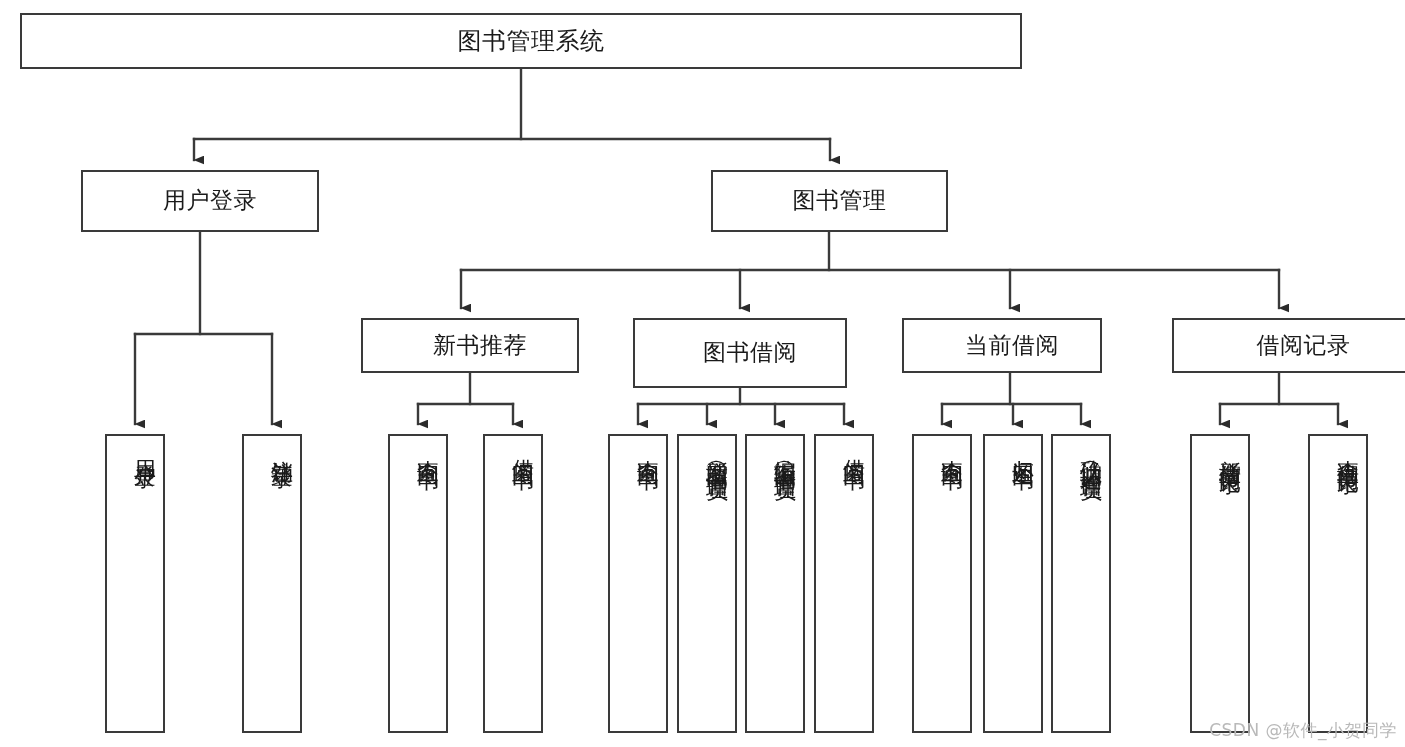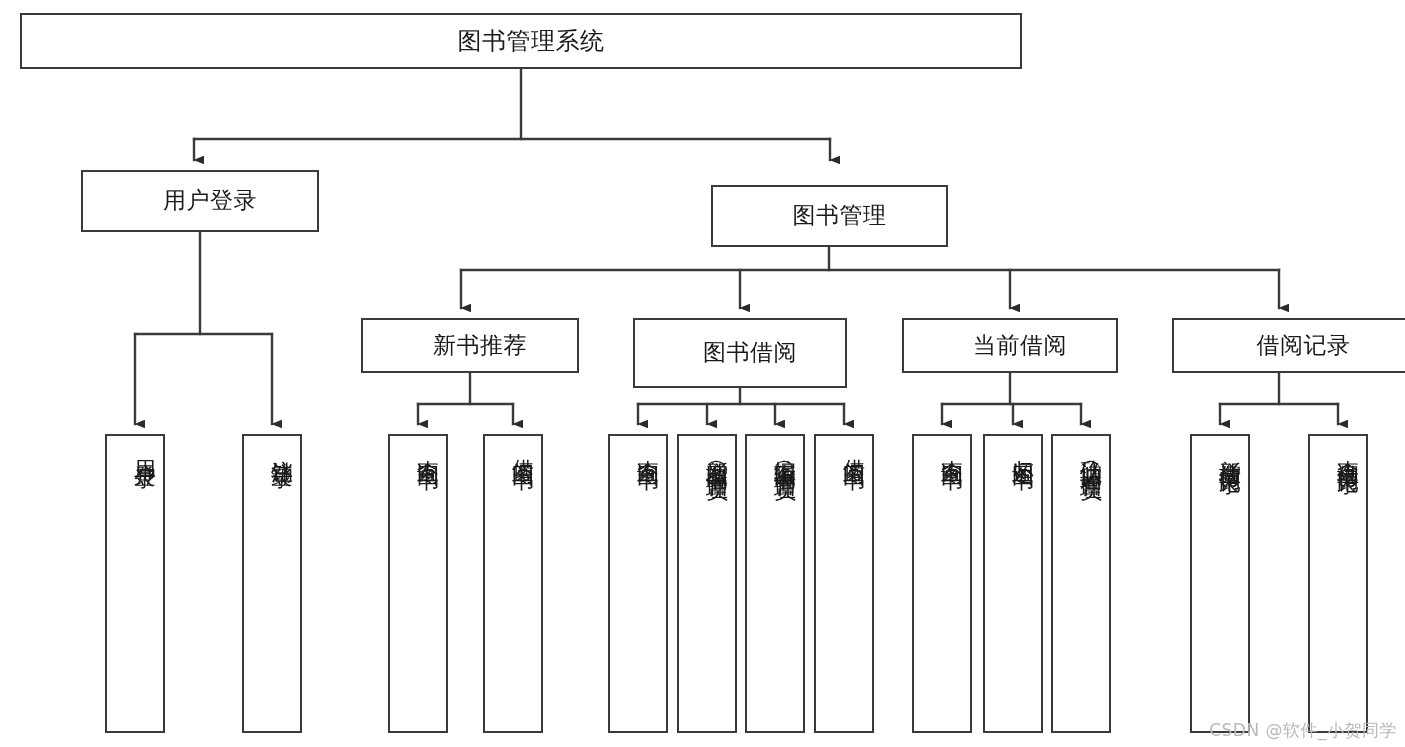--- a/index.html
+++ b/index.html
@@ -129,33 +129,33 @@
   </svg>
 
   <div class="node horizontal root" id="node-root" style="left:20px; top:13px; width:1002px; height:56px;">
     <span class="label">图书管理系统</span>
   </div>
 
   <div class="node horizontal" id="node-user-login" style="left:81px; top:170px; width:238px; height:62px;">
     <span class="label">用户登录</span>
   </div>
 
-  <div class="node horizontal" id="node-book-manage" style="left:711px; top:170px; width:237px; height:62px;margin-top:15px;">
+  <div class="node horizontal" id="node-book-manage" style="left:711px; top:170px; width:237px; height:62px;">
     <span class="label">图书管理</span>
   </div>
 
   <div class="node horizontal" id="node-new-book-recommend" style="left:361px; top:318px; width:218px; height:55px;">
     <span class="label">新书推荐</span>
   </div>
 
   <div class="node horizontal" id="node-book-borrow" style="left:633px; top:318px; width:214px; height:70px;">
     <span class="label">图书借阅</span>
   </div>
 
-  <div class="node horizontal" id="node-current-borrow" style="left:902px; top:318px; width:216px; height:55px;">
+  <div class="node horizontal" id="node-current-borrow" style="left:902px; top:318px; width:200px; height:55px;">
     <span class="label">当前借阅</span>
   </div>
 
   <div class="node horizontal" id="node-borrow-record" style="left:1172px; top:318px; width:243px; height:55px;">
     <span class="label">借阅记录</span>
   </div>
 
   <div class="node vertical" style="left:105px; top:434px; width:60px; height:299px;">
     <span class="label">用户登录</span>
   </div>

